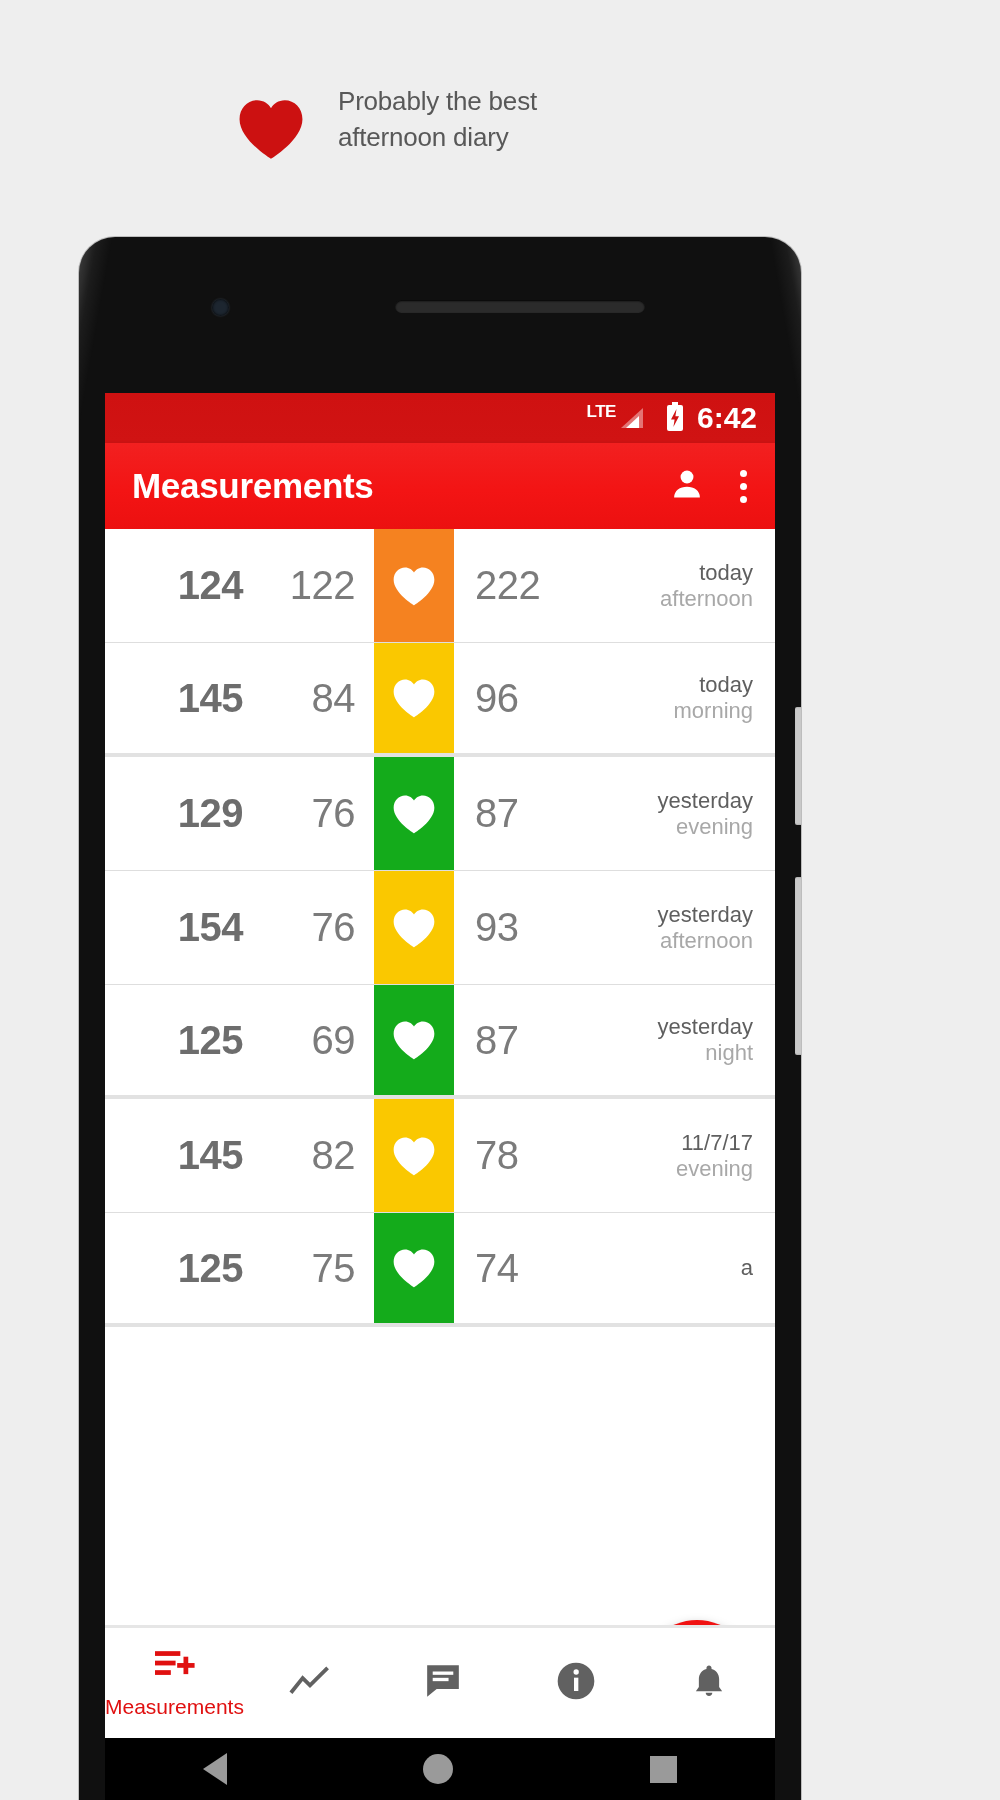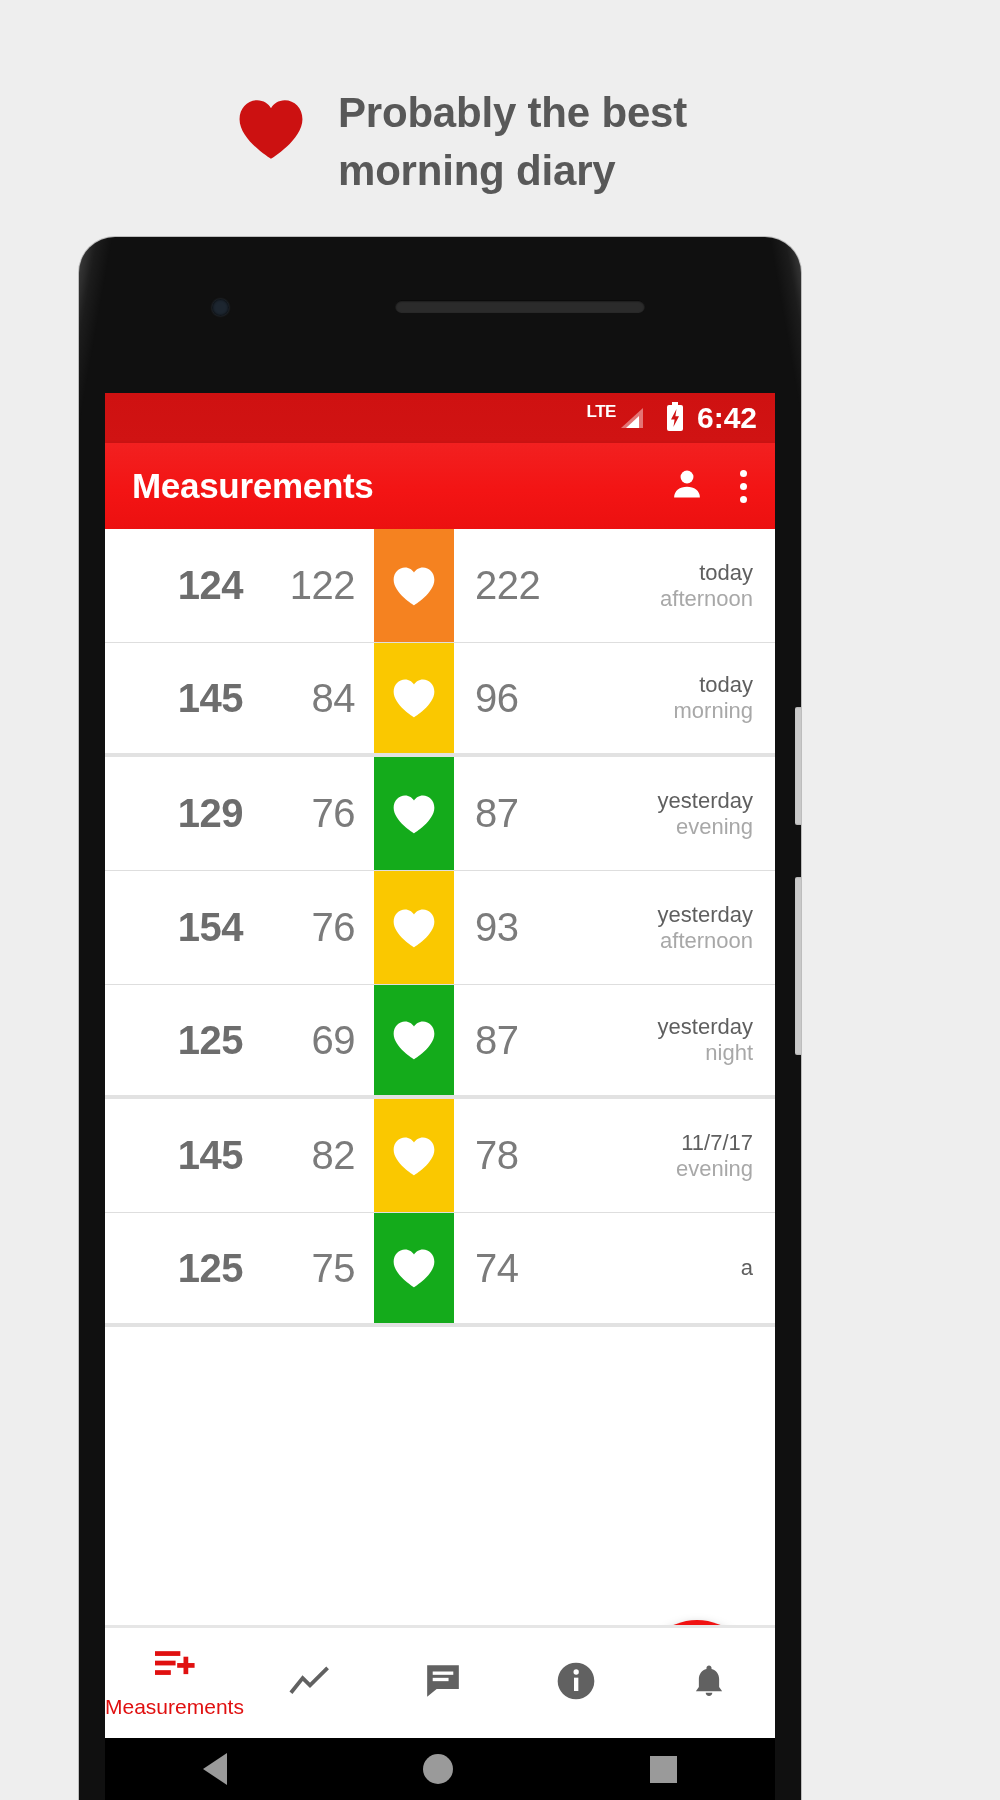--- a/index.html
+++ b/index.html
@@ -12,21 +12,21 @@
   }
   
   .promo{
     position:absolute;left:0;top:0;width:1000px;height:220px;
   }
   .promo-heart{
     position:absolute;left:237px;top:98px;width:68px;height:62px;
   }
   .promo-text{
     position:absolute;left:338px;top:84px;width:460px;
-    font-size:42px;line-height:1.38;font-weight:bold;color:#585858;
+    font-size:26px;line-height:1.38;font-weight:normal;color:#585858;
     letter-spacing:-0.2px;
   }
   
   .phone{
     position:absolute;left:79px;top:237px;width:722px;height:1563px;
     background:#101010;
     border-radius:36px 36px 0 0;
     box-shadow:0 0 0 1px #bdbdbd;
     overflow:hidden;
   }
@@ -143,21 +143,21 @@
 </style>
 </head>
 <body>
 
 <div class="promo">
   <svg class="promo-heart" viewBox="0 0 32 29">
     <path d="M16 28.5C16 28.5 1.2 19.6 1.2 9.9 1.2 4.7 5 1 9.5 1c3 0 5.3 1.7 6.5 3.7C17.2 2.7 19.5 1 22.5 1 27 1 30.8 4.7 30.8 9.9 30.8 19.6 16 28.5 16 28.5z" fill="#cc1111"></path>
   </svg>
   <div class="promo-text">
     <div>Probably the best</div>
-    <div>morning diary</div>
+    <div>afternoon diary</div>
   </div>
 </div>
 
 <div class="phone">
   <div class="phone-bezel-shine"></div>
   <div class="cam"></div>
   <div class="speaker"></div>
   <div class="btn-side btn-vol"></div>
   <div class="btn-side btn-pow"></div>
 

